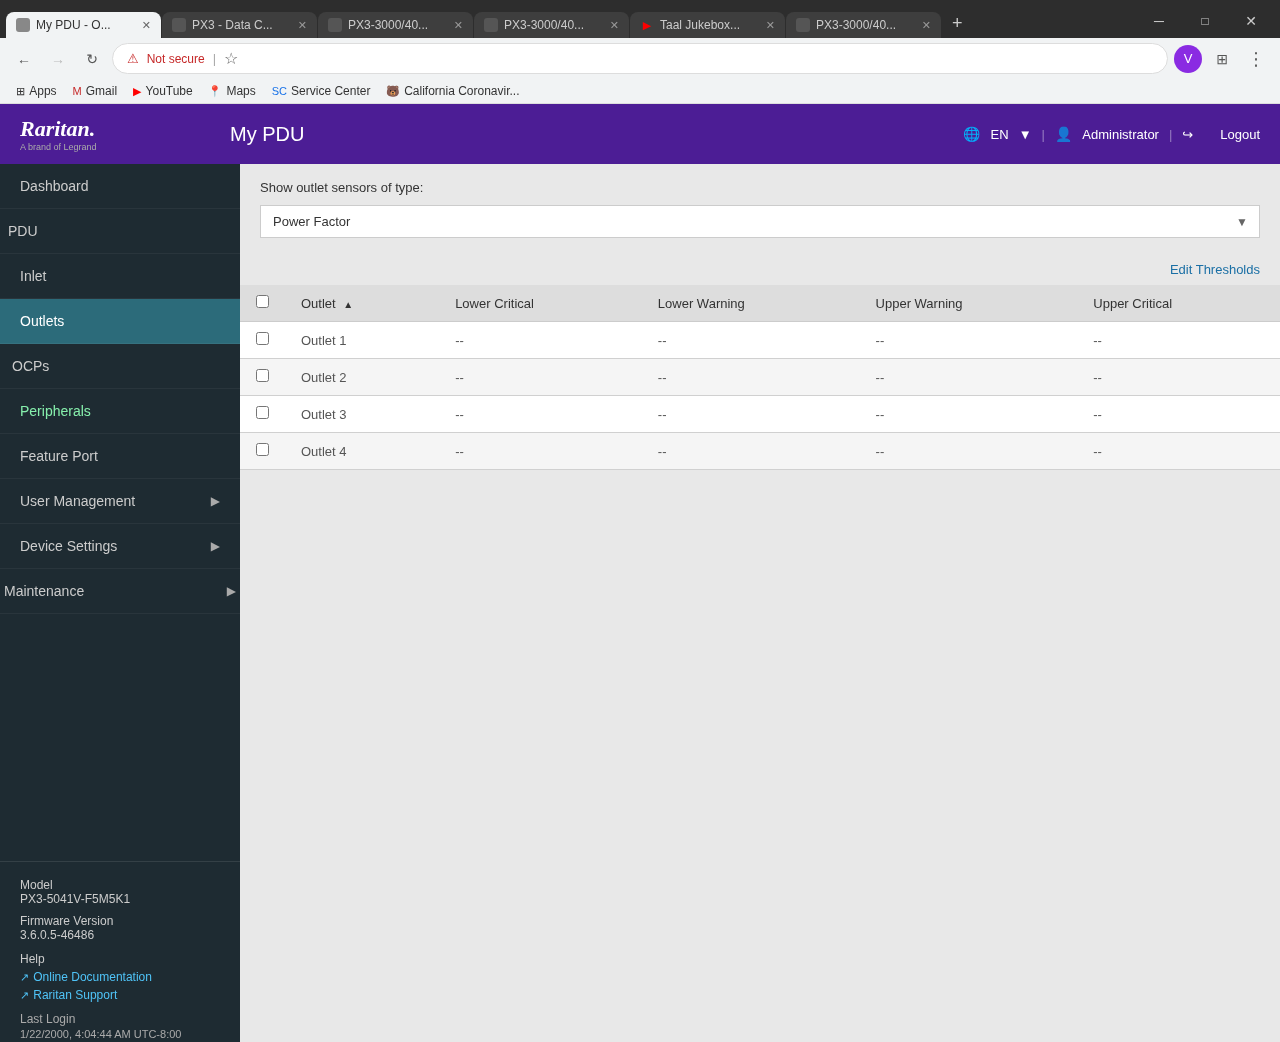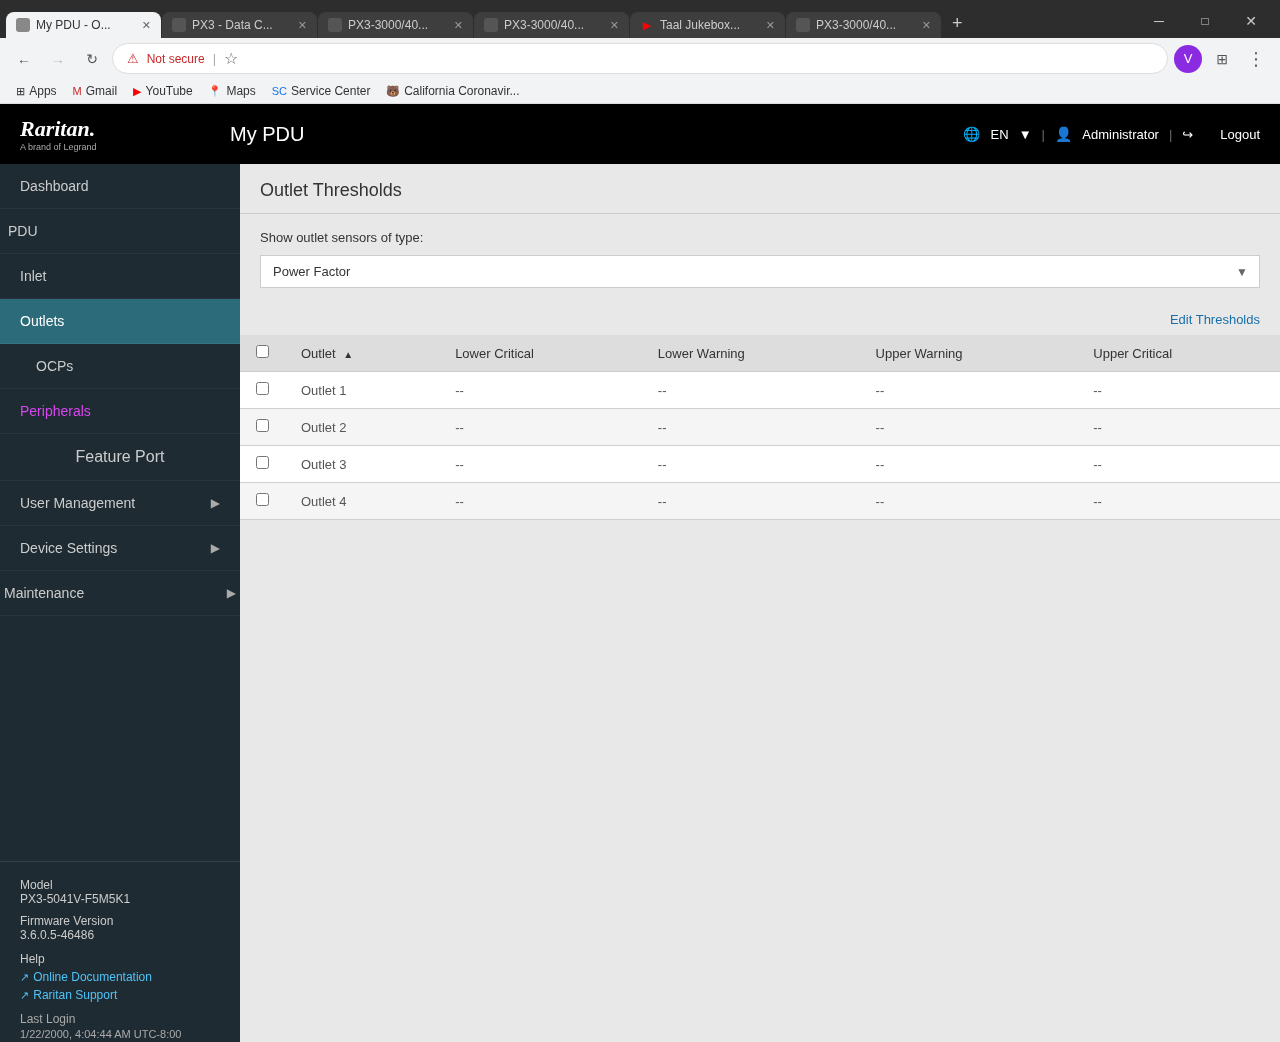--- a/index.html
+++ b/index.html
@@ -95,21 +95,21 @@
       <span>Service Center</span>
     </div>
     <div style="display:flex;align-items:center;gap:4px;font-size:12px;color:#333;cursor:pointer;padding:2px 6px;border-radius:4px;">
       <span style="font-size:11px;">🐻</span>
       <span>California Coronavir...</span>
     </div>
   </div>
 
   <div style="display:flex;flex-direction:column;height:952px;">
 
-    <div style="background:#000000;color:white;display:flex;align-items:center;padding:0 20px;height:60px;flex-shrink:0;">
+    <div style="background:#4c1d95;color:white;display:flex;align-items:center;padding:0 20px;height:60px;flex-shrink:0;">
       <div style="display:flex;flex-direction:column;width:210px;">
         <span style="font-size:22px;font-weight:bold;color:white;font-style:italic;font-family:Georgia,serif;">Raritan.</span>
         <span style="font-size:9px;color:#aaa;">A brand of Legrand</span>
       </div>
       <span style="font-size:20px;color:white;">My PDU</span>
       <div style="margin-left:auto;display:flex;align-items:center;gap:10px;font-size:13px;color:white;">
         <span style="font-size:14px;">🌐</span>
         <span style="cursor:pointer;">EN</span>
         <span>▼</span>
         <span style="color:rgba(255,255,255,0.4);">|</span>
@@ -129,27 +129,27 @@
         </div>
         <div style="padding:14px 8px;font-size:14px;cursor:pointer;color:#ccc;border-bottom:1px solid rgba(255,255,255,0.05);">
           <span>PDU</span>
         </div>
         <div style="padding:14px 20px;font-size:14px;cursor:pointer;color:#ccc;border-bottom:1px solid rgba(255,255,255,0.05);">
           <span>Inlet</span>
         </div>
         <div style="padding:14px 20px;font-size:14px;cursor:pointer;color:white;background:#2c6b7a;border-bottom:1px solid rgba(255,255,255,0.05);">
           <span>Outlets</span>
         </div>
-        <div style="padding:14px 36px;font-size:14px;cursor:pointer;color:#ccc;border-bottom:1px solid rgba(255,255,255,0.05);">
+        <div style="padding:14px 12px;font-size:14px;cursor:pointer;color:#ccc;border-bottom:1px solid rgba(255,255,255,0.05);">
           <span>OCPs</span>
         </div>
-        <div style="padding:14px 20px;font-size:14px;cursor:pointer;color:#d946ef;border-bottom:1px solid rgba(255,255,255,0.05);">
+        <div style="padding:14px 20px;font-size:14px;cursor:pointer;color:#86efac;border-bottom:1px solid rgba(255,255,255,0.05);">
           <span>Peripherals</span>
         </div>
-        <div style="padding:14px 20px;font-size:16px;cursor:pointer;color:#ccc;border-bottom:1px solid rgba(255,255,255,0.05);text-align:center;">
+        <div style="padding:14px 20px;font-size:14px;cursor:pointer;color:#ccc;border-bottom:1px solid rgba(255,255,255,0.05);">
           <span>Feature Port</span>
         </div>
         <div style="padding:14px 20px;font-size:14px;cursor:pointer;color:#ccc;border-bottom:1px solid rgba(255,255,255,0.05);display:flex;justify-content:space-between;align-items:center;">
           <span>User Management</span>
           <span style="font-size:12px;color:#aaa;">▶</span>
         </div>
         <div style="padding:14px 20px;font-size:14px;cursor:pointer;color:#ccc;border-bottom:1px solid rgba(255,255,255,0.05);display:flex;justify-content:space-between;align-items:center;">
           <span>Device Settings</span>
           <span style="font-size:12px;color:#aaa;">▶</span>
         </div>
@@ -173,23 +173,20 @@
             <span>Raritan Support</span>
           </div>
           <div style="color:#aaa;margin-bottom:2px;">Last Login</div>
           <div style="color:#aaa;font-size:11px;">1/22/2000, 4:04:44 AM UTC-8:00</div>
         </div>
       </div>
 
       <div style="flex:1;background:#d0d0d0;overflow-y:auto;">
         <div style="background:#e8e8e8;min-height:100%;">
 
-          <div style="padding:16px 20px 12px;border-bottom:1px solid #ccc;background:#e8e8e8;">
-            <h1 style="font-size:18px;color:#333;font-weight:normal;">Outlet Thresholds</h1>
-          </div>
 
           <div style="padding:16px 20px;background:#e8e8e8;">
             <div style="font-size:13px;color:#333;margin-bottom:10px;">Show outlet sensors of type:</div>
             <div style="position:relative;">
               <select style="width:100%;padding:8px 36px 8px 12px;border:1px solid #ccc;background:white;font-size:13px;color:#333;appearance:none;-webkit-appearance:none;cursor:pointer;">
                 <option value="Power Factor">Power Factor</option>
               </select>
               <span style="position:absolute;right:12px;top:50%;transform:translateY(-50%);color:#666;font-size:12px;pointer-events:none;">▼</span>
             </div>
           </div>

